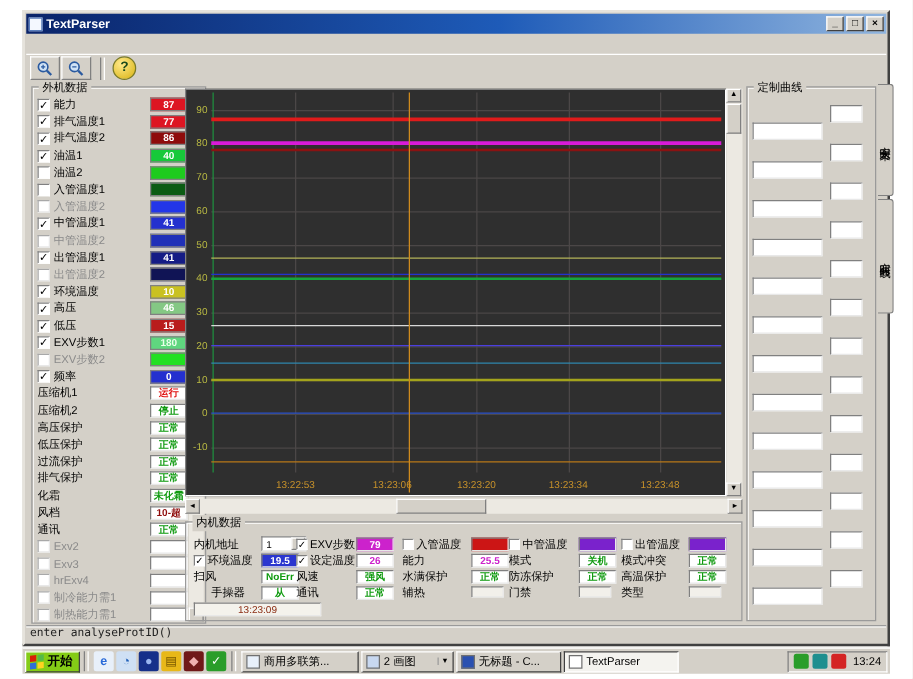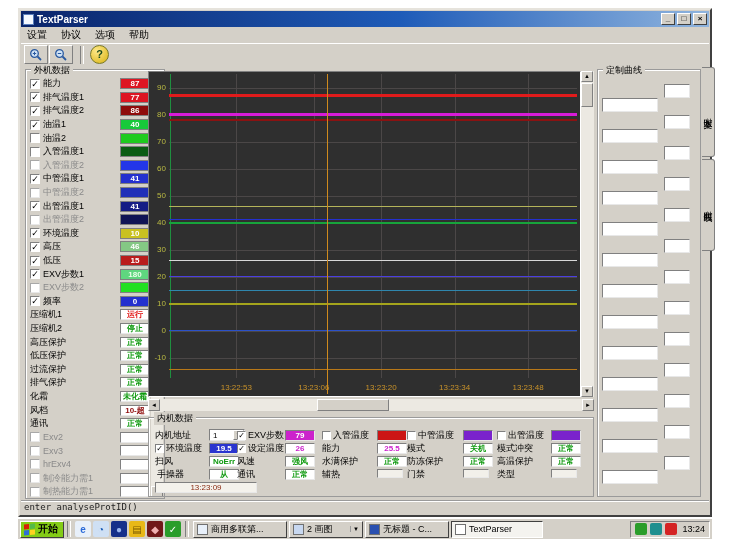--- a/index.html
+++ b/index.html
@@ -122,26 +122,20 @@
     <div class="titlebar">
       <span class="app-ico"></span>
       <span class="title-text">TextParser</span>
       <span class="winbtns">
         <span class="wbtn">_</span>
         <span class="wbtn">□</span>
         <span class="wbtn">×</span>
       </span>
     </div>
 
-    <div class="menubar">
-      <span>设置</span>
-      <span>协议</span>
-      <span>选项</span>
-      <span>帮助</span>
-    </div>
 
     <div class="toolbar">
       <span class="tbtn">
         <svg width="14" height="14" viewBox="0 0 14 14">
           <circle cx="5.5" cy="5.5" r="3.8" fill="#cfe2f5" stroke="#2a5aa0" stroke-width="1.3"></circle>
           <line x1="8.5" y1="8.5" x2="12" y2="12" stroke="#2a5aa0" stroke-width="1.8"></line>
           <line x1="3.8" y1="5.5" x2="7.2" y2="5.5" stroke="#2a5aa0" stroke-width="1"></line>
           <line x1="5.5" y1="3.8" x2="5.5" y2="7.2" stroke="#2a5aa0" stroke-width="1"></line>
         </svg>
       </span>
@@ -382,21 +376,21 @@
             <div class="ilab" style="left: 6px; top: 12px; width: 52px;">
               <span>内机地址</span>
             </div>
             <div class="ilab" style="left: 6px; top: 25px; width: 52px;">
               <div class="cb">✓</div>
               <span>环境温度</span>
             </div>
             <div class="ilab" style="left: 6px; top: 38px; width: 52px;">
               <span>扫风</span>
             </div>
-            <div class="ilab" style="left: 8px; top: 51px; width: 52px; font-family: Liberation Serif, serif;">
+            <div class="ilab" style="left: 20px; top: 51px; width: 52px; font-family: Liberation Serif, serif;">
               <span>手操器</span>
             </div>
             <div class="ddown" style="left: 60px; top: 11px;">
               <span class="dtext">1</span>
               <span class="darr">▼</span>
             </div>
             <div class="vbox" style="left: 60px; top: 25px; background: rgb(42, 53, 207); color: rgb(255, 255, 255);">19.5</div>
             <div class="vbox" style="left: 60px; top: 38px; color: rgb(15, 154, 15);">NoErr</div>
             <div class="vbox" style="left: 60px; top: 51px; color: rgb(15, 154, 15);">从</div>
             <div class="ilab" style="left: 88px; top: 12px; width: 46px;">

